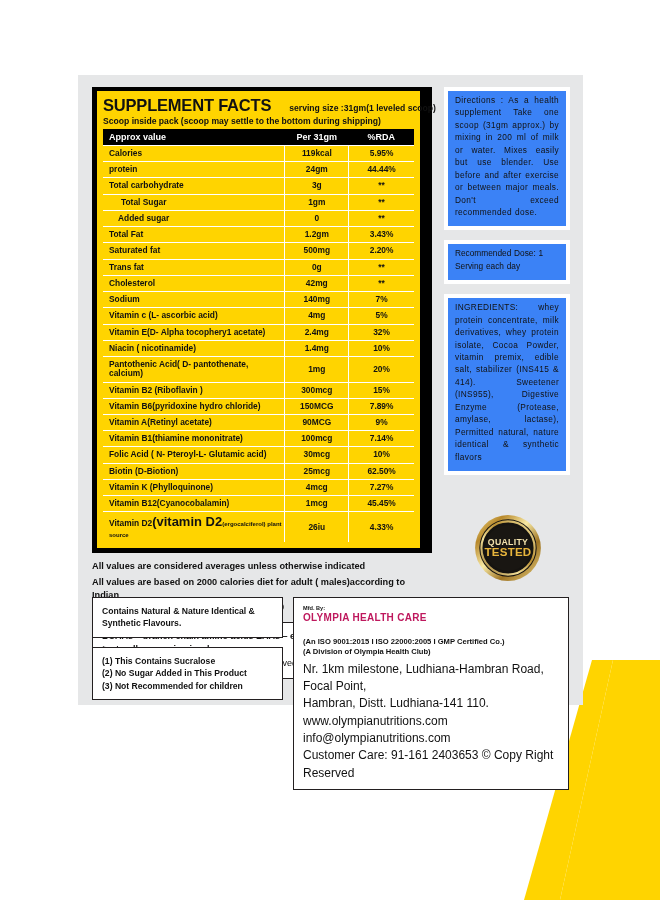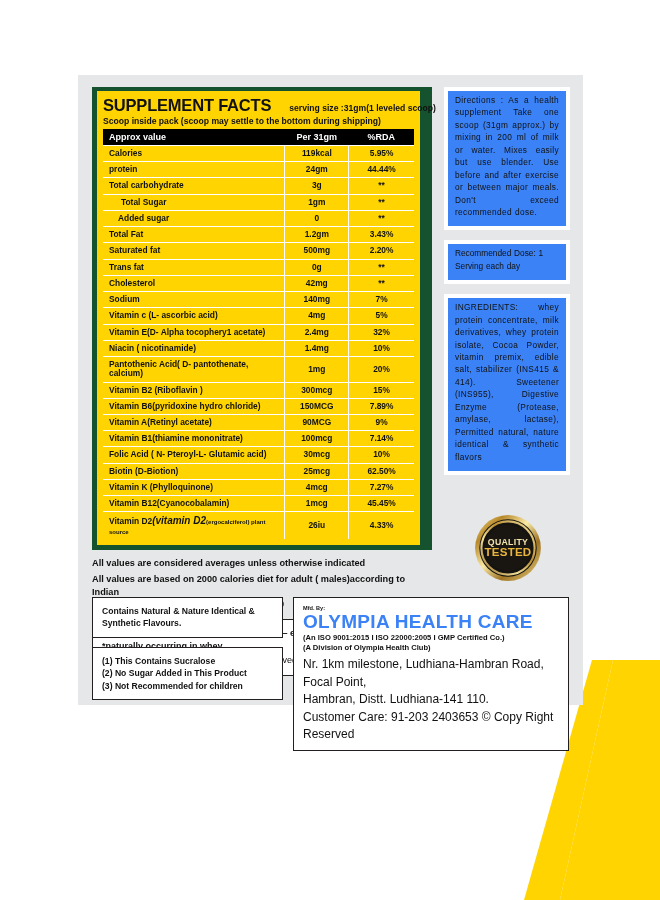--- a/index.html
+++ b/index.html
@@ -36,21 +36,21 @@
 
   
   #left-col {
     position: absolute;
     left: 14px;
     top: 12px;
     width: 340px;
   }
 
   .facts-card {
-    background: #14532d;
+    background: #000000;
     padding: 4px 12px 5px 5px;
     box-sizing: border-box;
   }
   .facts-inner {
     background: #FFD400;
     padding: 5px 6px 6px 6px;
     box-sizing: border-box;
   }
 
   .facts-title-row {
@@ -113,21 +113,21 @@
     line-height: 1.1;
   }
   table.facts td:last-child { border-right: none; }
   table.facts td.val {
     text-align: center;
     padding-left: 0;
   }
   table.facts td.ind1 { padding-left: 18px; }
   table.facts td.ind2 { padding-left: 15px; }
   table.facts td .tiny { font-size: 6px; }
-  table.facts td .mid { font-size: 10px; font-style: italic; }
+  table.facts td .mid { font-size: 13px; }
 
   
   .note-line {
     font-size: 9.2px;
     font-weight: bold;
     color: #111;
     line-height: 1.35;
     margin-top: 7px;
   }
   .note-line.tight { margin-top: 4px; }
@@ -207,26 +207,26 @@
     color: #111;
     line-height: 1.45;
   }
   .mfd-label {
     font-size: 5.6px;
     font-weight: bold;
     color: #111;
     margin-bottom: 1px;
   }
   .mfd-name {
-    font-size: 19px;
-    font-weight: bold;
-    color: #3b82f6;
+    font-size: 10px;
+    font-weight: bold;
+    color: #be185d;
     letter-spacing: 0.3px;
     line-height: 1.1;
-    margin-bottom: 0;
+    margin-bottom: 14px;
   }
   .mfd-iso {
     font-size: 7.6px;
     font-weight: bold;
     color: #111;
     line-height: 1.35;
   }
   .mfd-addr {
     font-size: 12px;
     color: #111;
@@ -465,19 +465,20 @@
     </div>
 
     <div id="bottom-right">
       <div class="bbox" style="height:100%;">
         <div class="mfd-label">Mfd. By:</div>
         <div class="mfd-name">OLYMPIA HEALTH CARE</div>
         <div class="mfd-iso">(An ISO 9001:2015  I ISO 22000:2005 I GMP Certified Co.)</div>
         <div class="mfd-iso">(A Division of Olympia Health Club)</div>
         <div class="mfd-addr">Nr. 1km milestone, Ludhiana-Hambran Road, Focal Point,</div>
         <div class="mfd-addr" style="margin-top:0;">Hambran, Distt. Ludhiana-141 110.</div>
-        <div class="mfd-addr" style="margin-top:0;">Customer Care: 91-203 2403653    ©  Copy Right Reserved</div>
+        <div class="mfd-addr" style="margin-top:0;">www.olympianutritions.com   info@olympianutritions.com</div>
+        <div class="mfd-addr" style="margin-top:0;">Customer Care: 91-161 2403653    ©  Copy Right Reserved</div>
       </div>
     </div>
 
   </div>
 
 </div>
 
 </body></html>

